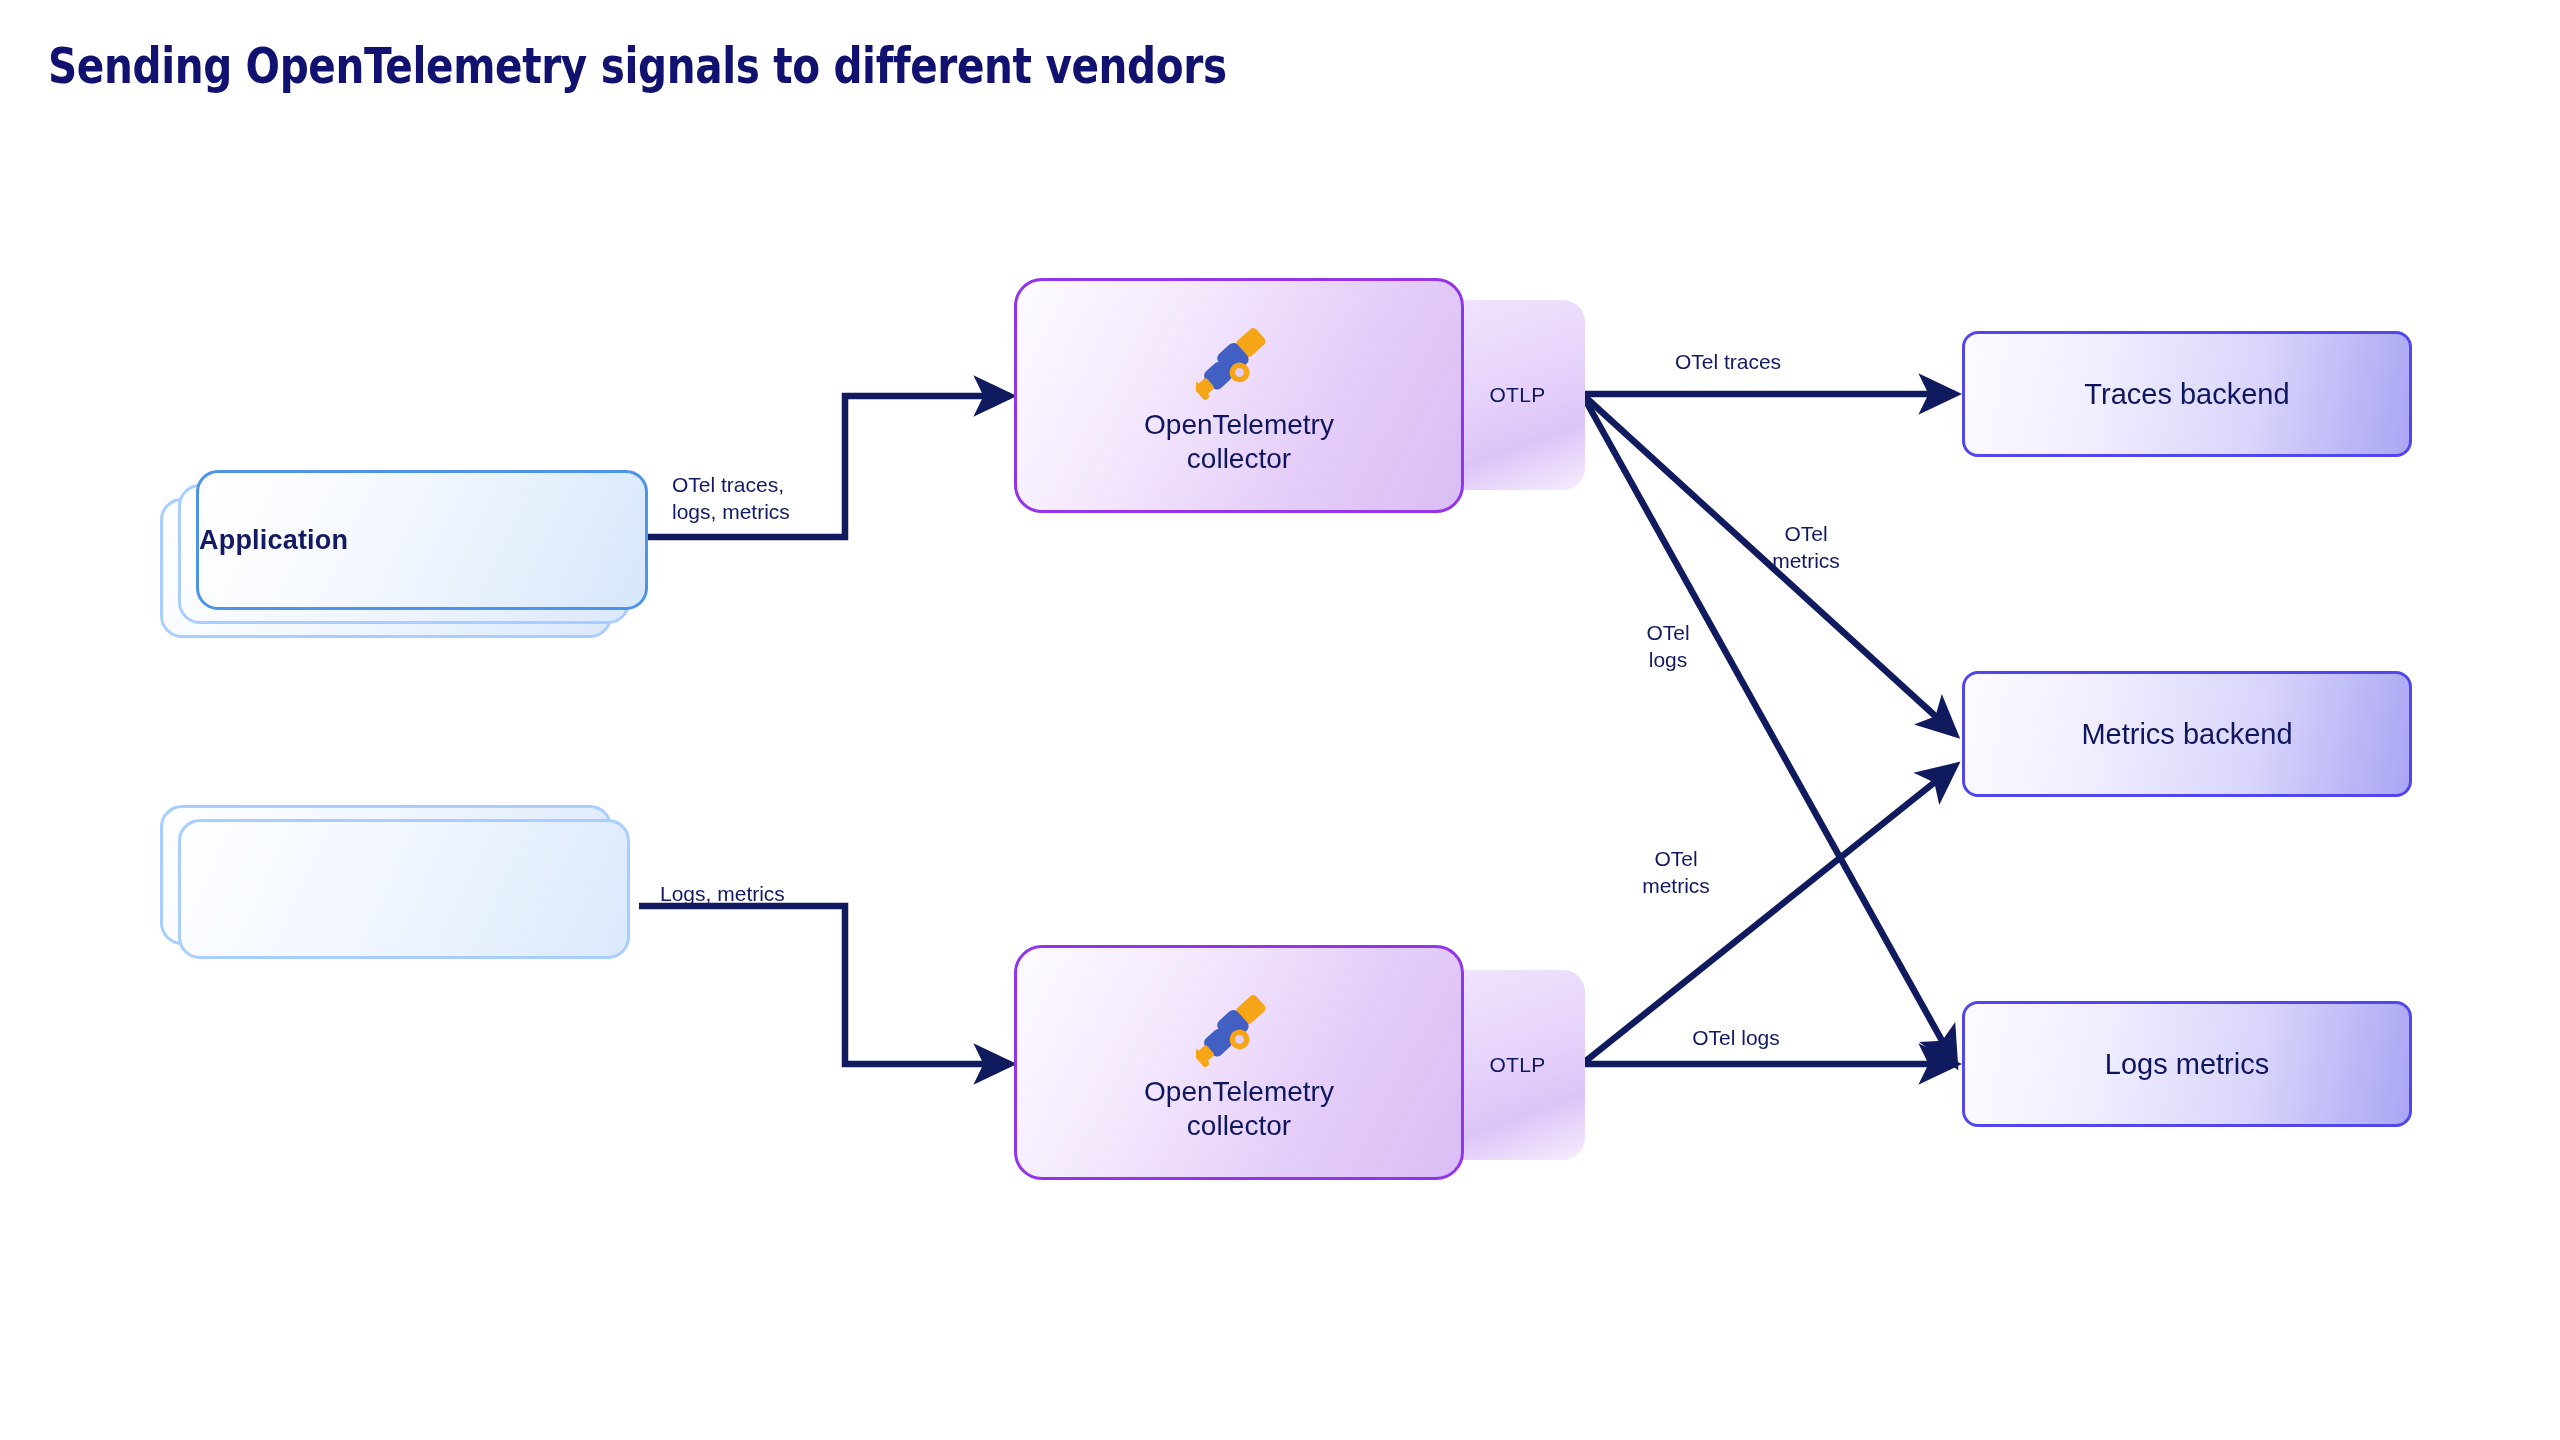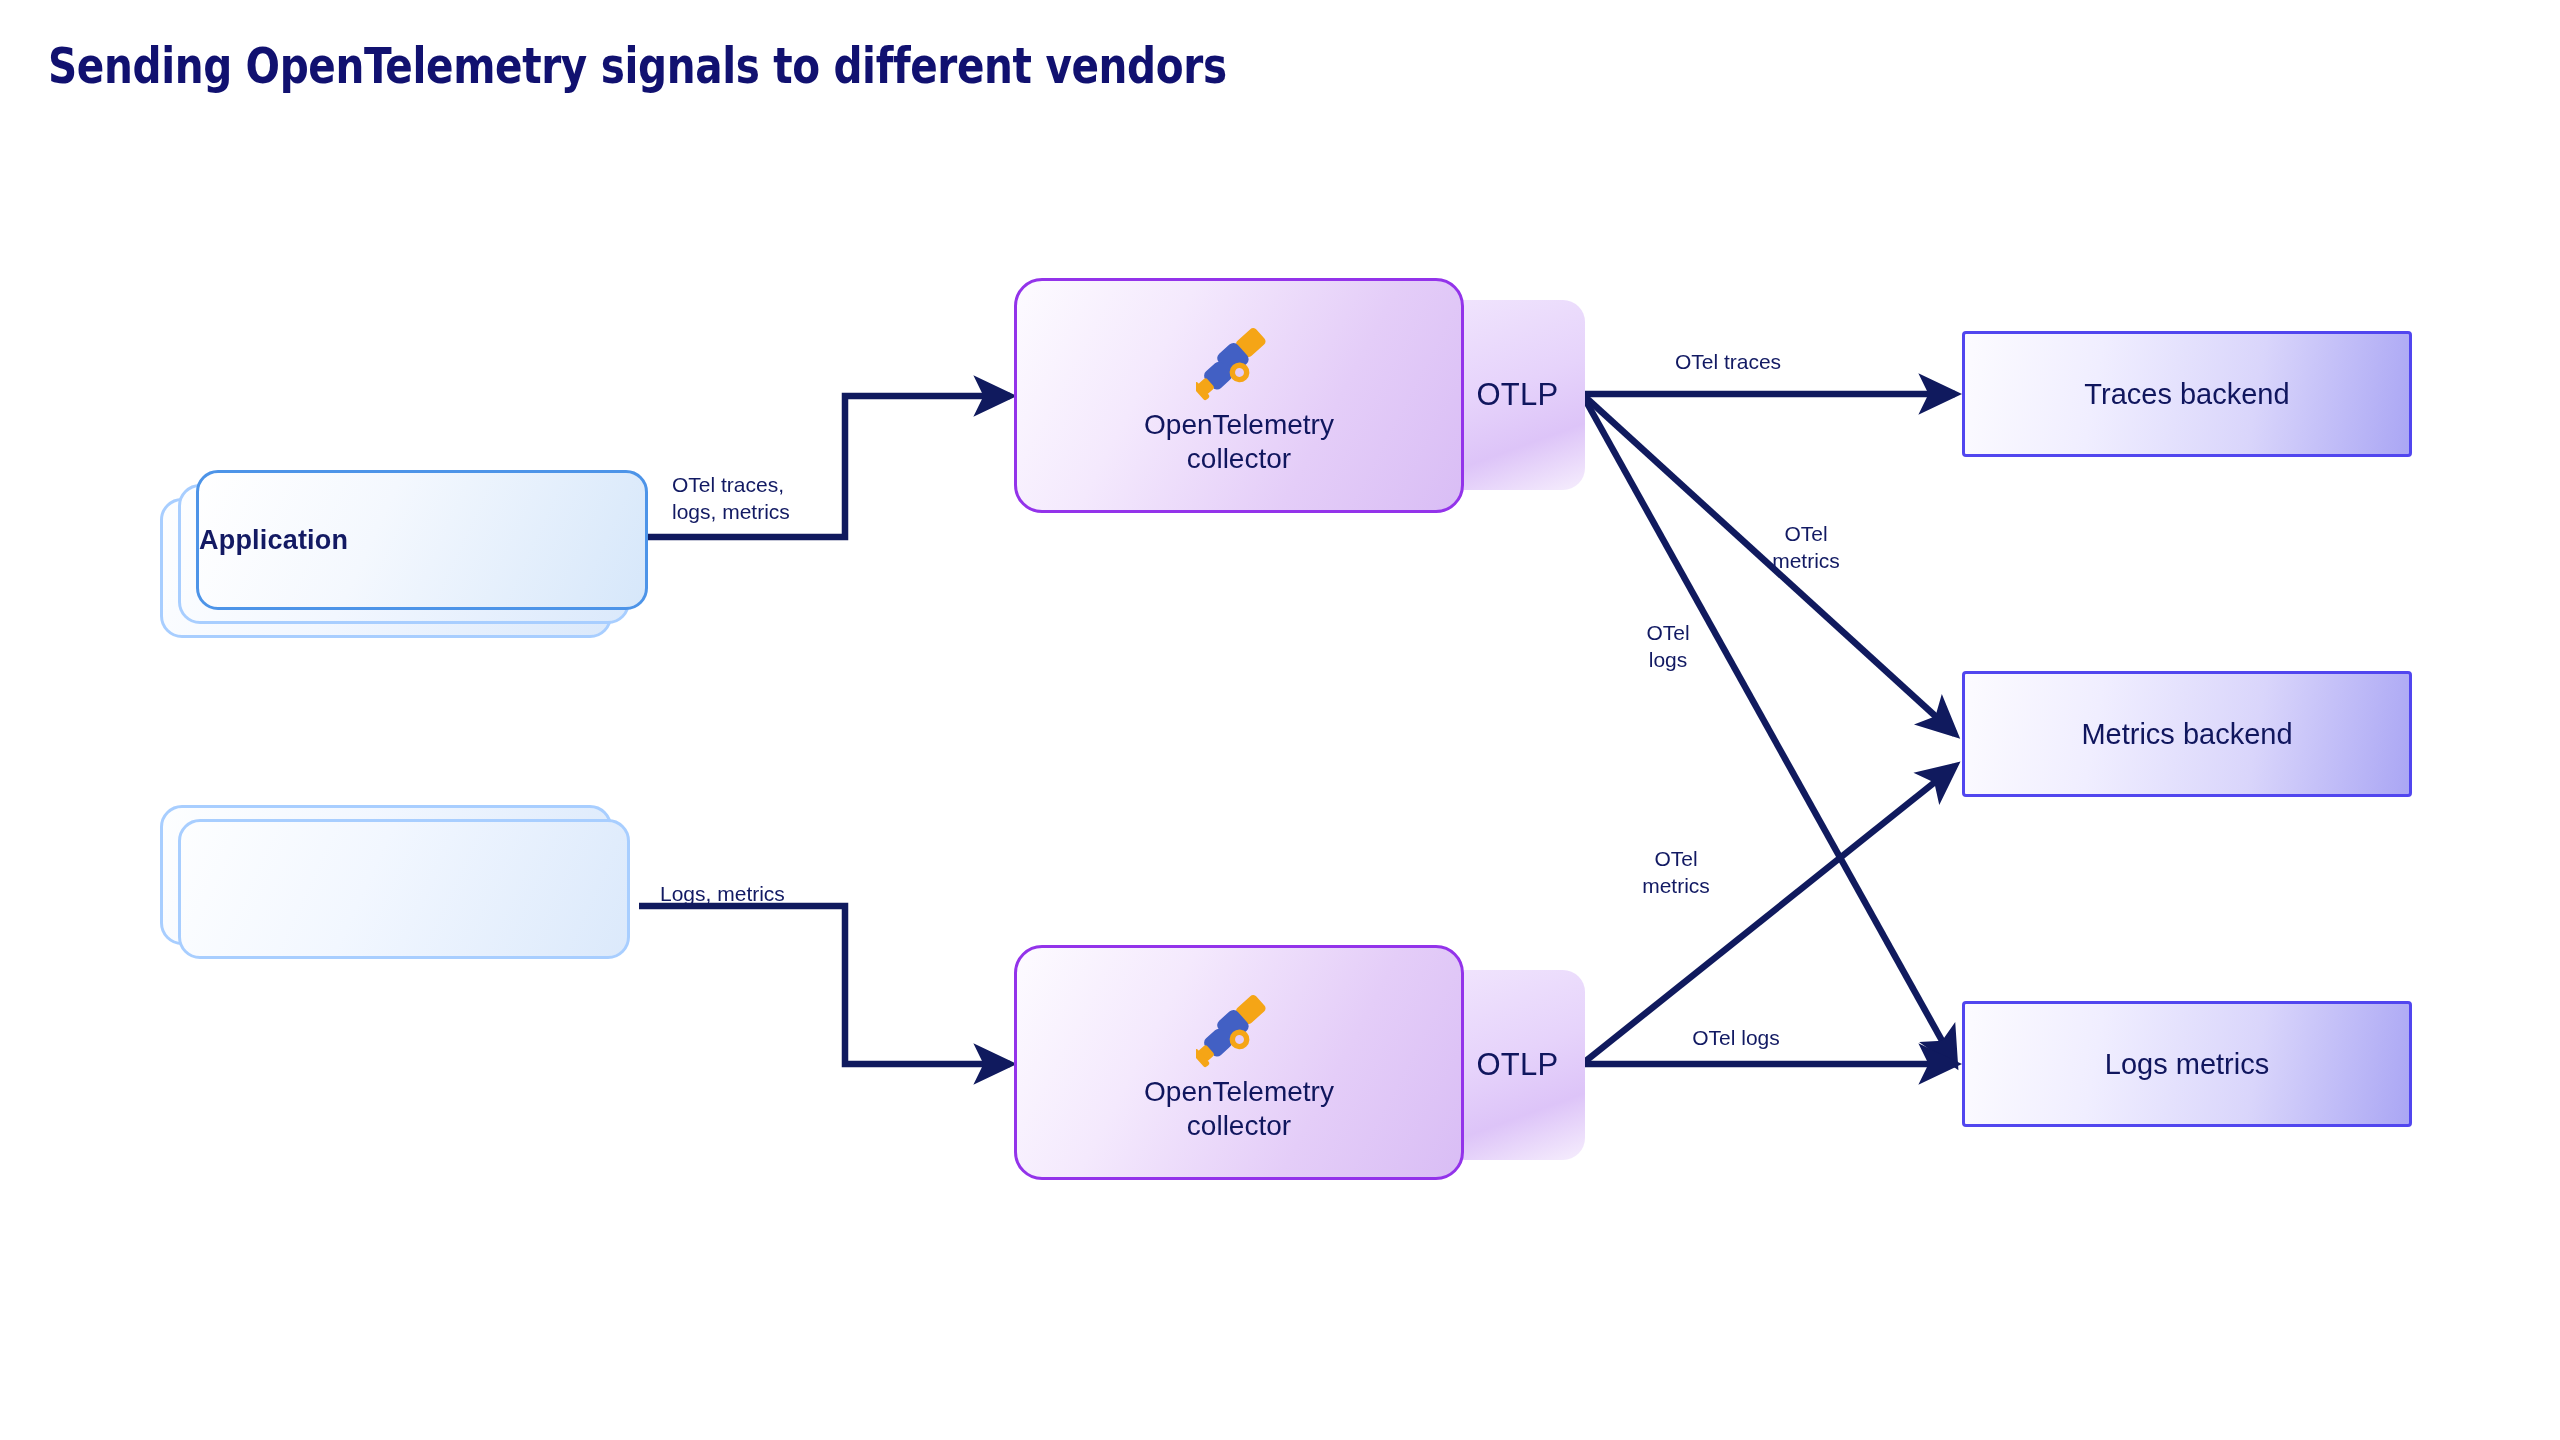--- a/index.html
+++ b/index.html
@@ -55,25 +55,25 @@
     font-size:28px;font-weight:500;color:#10165e;line-height:1.18;
     margin-top:6px;
   }
   .tele{width:86px;height:86px;display:block;margin:0 auto;}
 
   
   .otlp{
     border-radius:0 22px 22px 0;
     background:linear-gradient(160deg,#f0e4fd 0%,#e6d3fb 45%,#ddc4f8 72%,#f6eefd 100%);
   }
-  .otlp-label{font-size:31px;font-weight:500;color:#10165e;letter-spacing:.3px;}
+  .otlp-label{font-size:21px;font-weight:500;color:#10165e;letter-spacing:.3px;}
 
   
   .backend{
-    border-radius:4px;
+    border-radius:16px;
     border:3.5px solid #5146ef;
     background:linear-gradient(100deg,#fcfbff 0%,#f0eeff 30%,#d9d5fb 65%,#aaa6f4 100%);
   }
   .backend-label{font-size:29px;font-weight:500;color:#10165e;}
 
   
   .elabel{
     position:absolute;font-size:21px;font-weight:500;color:#121a63;
     line-height:1.28;white-space:pre-line;text-align:center;
   }

